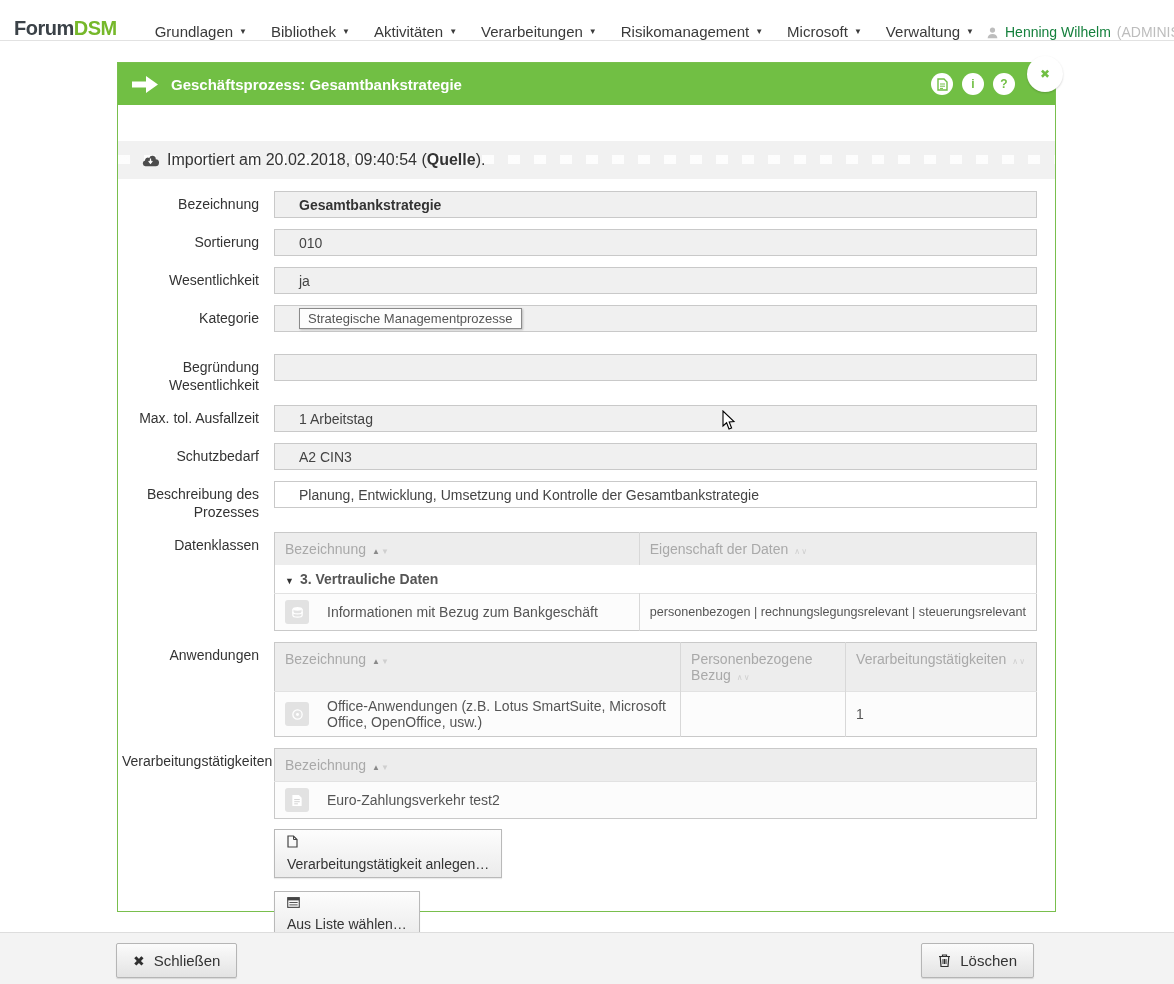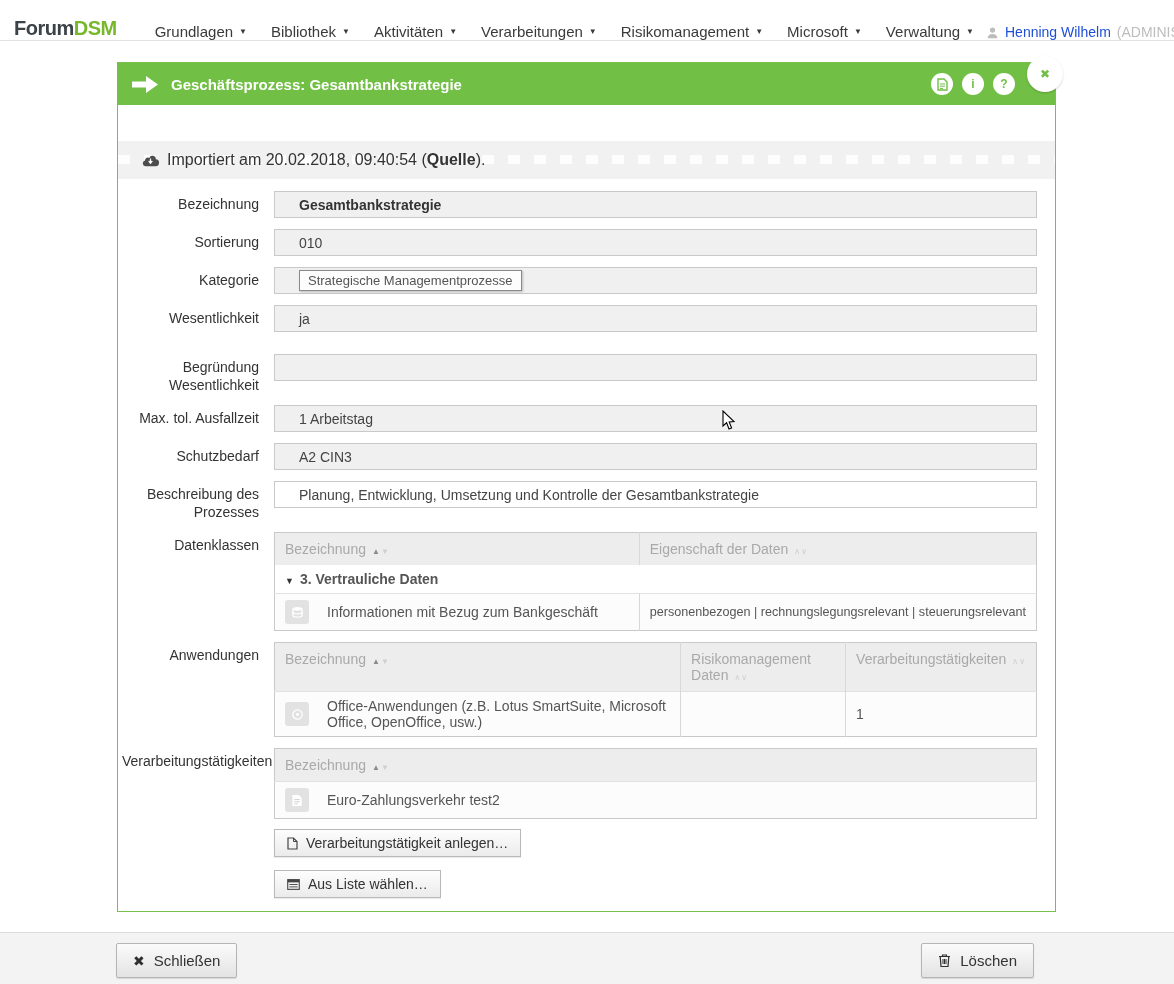--- a/index.html
+++ b/index.html
@@ -6,21 +6,21 @@
   html,body { width:1174px; height:984px; background:#fff; font-family:"Liberation Sans","DejaVu Sans",sans-serif; position:relative; overflow:hidden; }
 
   
   .topnav { height:41px; border-bottom:1px solid #e2e2e2; display:flex; align-items:flex-end; padding:0 10px 0 14px; background:#fff; }
   .logo { font-size:20px; font-weight:bold; letter-spacing:-0.5px; margin-right:26px; }
   .logo .p1 { color:#3b4248; }
   .logo .p2 { color:#76b82a; }
   .nav-item { display:flex; align-items:center; gap:6px; font-size:15px; color:#3a3a3a; margin:0 12px; cursor:pointer; white-space:nowrap; }
   .caret { font-size:8px; color:#3a3a3a; line-height:1; }
   .nav-user { margin-left:auto; display:flex; align-items:center; gap:6px; font-size:14px; white-space:nowrap; }
-  .nav-user .uname { color:#1d4ed8; }
+  .nav-user .uname { color:#15803d; }
   .nav-user .urole { color:#bdbdbd; }
   .person { width:13px; height:13px; }
 
   
   .modal { position:absolute; left:117px; top:62px; width:939px; height:850px; background:#fff; border:1px solid #79bf4d; }
   .mheader { height:42px; background:#71bf44; display:flex; align-items:center; padding:0 14px; position:relative; }
   .mheader .title { color:#fff; font-size:15px; font-weight:bold; margin-left:13px; }
   .hicons { margin-left:auto; display:flex; gap:9px; padding-right:26px; }
   .hcirc { width:22px; height:22px; border-radius:50%; background:#fff; color:#71bf44; display:flex; align-items:center; justify-content:center; font-size:12px; font-weight:bold; cursor:pointer; }
   .close-notch { position:absolute; top:-7px; right:-8px; width:36px; height:36px; border-radius:50%; background:#fff; box-shadow:0 1px 2px rgba(0,0,0,.18); display:flex; align-items:center; justify-content:center; color:#71bf44; font-size:12px; font-weight:bold; cursor:pointer; z-index:5; }
@@ -54,21 +54,21 @@
   .sort { white-space:nowrap; font-size:8px; margin-left:6px; letter-spacing:1px; }
   .sort .on { color:#8a8a8a; } .sort .off { color:#cfcfcf; }
   .grouprow td { font-weight:bold; color:#333; padding:8px 10px; }
   .grp-tri { font-size:9px; margin-right:6px; color:#333; }
   .cellflex { display:flex; align-items:center; gap:18px; }
   .rowicon { width:24px; height:24px; background:#e2e2e2; border-radius:3px; display:flex; align-items:center; justify-content:center; flex:none; }
   .propcell { font-size:12.6px; color:#444; white-space:nowrap; }
 
   .col-pb { width:165px; } .col-vt { width:190px; }
 
-  .smallbtn { display:inline-flex; align-items:center; gap:8px; border:1px solid #b9b9b9; background:linear-gradient(#fdfdfd,#ebebeb); padding:5px 12px; font-size:14px; color:#333; cursor:pointer; box-shadow:0 1px 1px rgba(0,0,0,.08); }
+  .smallbtn { display:inline-flex; align-items:flex-start; gap:8px; border:1px solid #b9b9b9; background:linear-gradient(#fdfdfd,#ebebeb); padding:5px 12px; font-size:14px; color:#333; cursor:pointer; box-shadow:0 1px 1px rgba(0,0,0,.08);flex-direction:column; }
   .btnstack { margin-top:10px; }
   .btnstack .smallbtn { display:inline-flex; }
   .mt12 { margin-top:13px; }
 
   
   .footer { position:absolute; left:0; right:0; top:932px; height:52px; background:#f3f3f3; border-top:1px solid #ddd; }
   .bigbtn { position:absolute; top:10px; display:inline-flex; align-items:center; gap:9px; border:1px solid #b5b5b5; background:linear-gradient(#fbfbfb,#e3e3e3); padding:8px 16px; font-size:15px; color:#333; cursor:pointer; border-radius:2px; box-shadow:0 1px 1px rgba(0,0,0,.12); }
   .bigbtn .x { font-size:14px; font-weight:bold; color:#2f2f2f; }
   .btn-close { left:116px; }
   .btn-delete { right:140px; }
@@ -163,32 +163,32 @@
     </div>
 
     <div class="frow">
       <div class="flabel">Sortierung</div>
       <div class="fctrl">
           <div class="tinput">010</div>
         </div>
     </div>
 
     <div class="frow">
+      <div class="flabel">Wesentlichkeit</div>
+      <div class="fctrl">
+          <div class="tinput">ja</div>
+        </div>
+    </div>
+
+    <div class="frow">
       <div class="flabel">Kategorie</div>
       <div class="fctrl">
           <div class="tinput">
             <span class="token">Strategische Managementprozesse</span>
           </div>
-        </div>
-    </div>
-
-    <div class="frow">
-      <div class="flabel">Wesentlichkeit</div>
-      <div class="fctrl">
-          <div class="tinput">ja</div>
         </div>
     </div>
 
     <div class="frow">
     </div>
 
     <div class="frow">
       <div class="flabel">Begründung Wesentlichkeit</div>
       <div class="fctrl">
           <div class="tinput"></div>
@@ -248,21 +248,21 @@
       </div>
     </div>
 
     <div class="frow">
       <div class="flabel">Anwendungen</div>
       <div class="fctrl">
         <table class="grid">
           <tbody>
               <tr>
             <th><span>Bezeichnung</span><span class="sort"><span class="on">▲</span><span class="off">▼</span></span></th>
-            <th class="col-pb"><span>Risikomanagement Daten</span><span class="sort"><span class="off">∧</span><span class="off">∨</span></span></th>
+            <th class="col-pb"><span>Personenbezogene Bezug</span><span class="sort"><span class="off">∧</span><span class="off">∨</span></span></th>
             <th class="col-vt"><span>Verarbeitungstätigkeiten</span><span class="sort"><span class="off">∧</span><span class="off">∨</span></span></th>
           </tr>
           <tr class="datarow">
             <td>
                   <div class="cellflex">
               <span class="rowicon">
                       <svg width="13" height="13" viewBox="0 0 14 14">
                         <circle cx="7" cy="7" r="5" fill="none" stroke="#fff" stroke-width="1.4"></circle>
                         <circle cx="7" cy="7" r="1.6" fill="#fff"></circle>
                       </svg>

